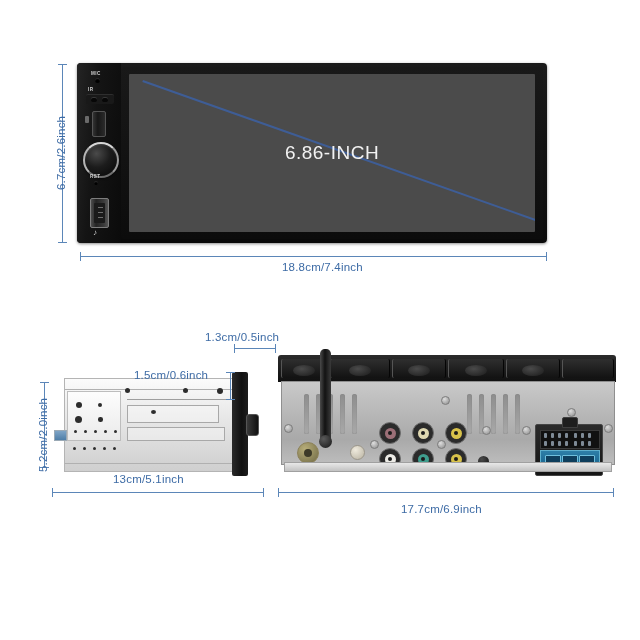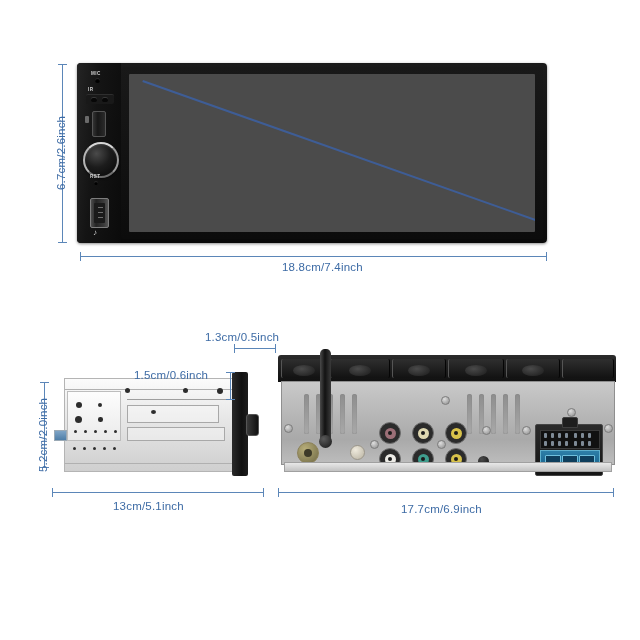--- a/index.html
+++ b/index.html
@@ -225,20 +225,21 @@
           <div class="usb-bar" style="top:14px"></div>
         </div>
       </div>
 
       <div class="note-icon">♪</div>
     </div>
 
     <div class="screen-bezel">
       <div class="screen">
         <div class="diag" style="left:14px;top:6px;width:460px;transform:rotate(19.5deg);"></div>
+        <div class="screen-text">6.86-INCH</div>
       </div>
     </div>
   </div>
 
   <div class="dline v" style="left:62px;top:64px;height:178px;"></div>
   <div class="tick h" style="left:58px;top:64px;"></div>
   <div class="tick h" style="left:58px;top:242px;"></div>
   <div class="dim-label vert" style="left:55px;top:190px;">6.7cm/2.6inch</div>
 
   <div class="dline h" style="left:80px;top:256px;width:467px;"></div>
@@ -294,21 +295,21 @@
   <div class="dim-label" style="left:134px;top:369px;">1.5cm/0.6inch</div>
 
   <div class="dline v" style="left:44px;top:382px;height:86px;"></div>
   <div class="tick h" style="left:40px;top:382px;"></div>
   <div class="tick h" style="left:40px;top:467px;"></div>
   <div class="dim-label vert" style="left:37px;top:472px;">5.2cm/2.0inch</div>
 
   <div class="dline h" style="left:52px;top:492px;width:212px;"></div>
   <div class="tick v" style="left:52px;top:488px;"></div>
   <div class="tick v" style="left:263px;top:488px;"></div>
-  <div class="dim-label" style="left:113px;top:500px;">13cm/5.1inch</div>
+  <div class="dim-label" style="left:113px;top:473px;">13cm/5.1inch</div>
 
   <div class="unit-rear">
     <div class="rear-top">
       <div class="rear-seg" style="left:3px;width:45px;">
           <div class="rear-seg-dot" style="left:11px"></div>
         </div>
       <div class="rear-seg" style="left:52px;width:58px;">
           <div class="rear-seg-dot" style="left:18px"></div>
         </div>
       <div class="rear-seg" style="left:114px;width:52px;">

